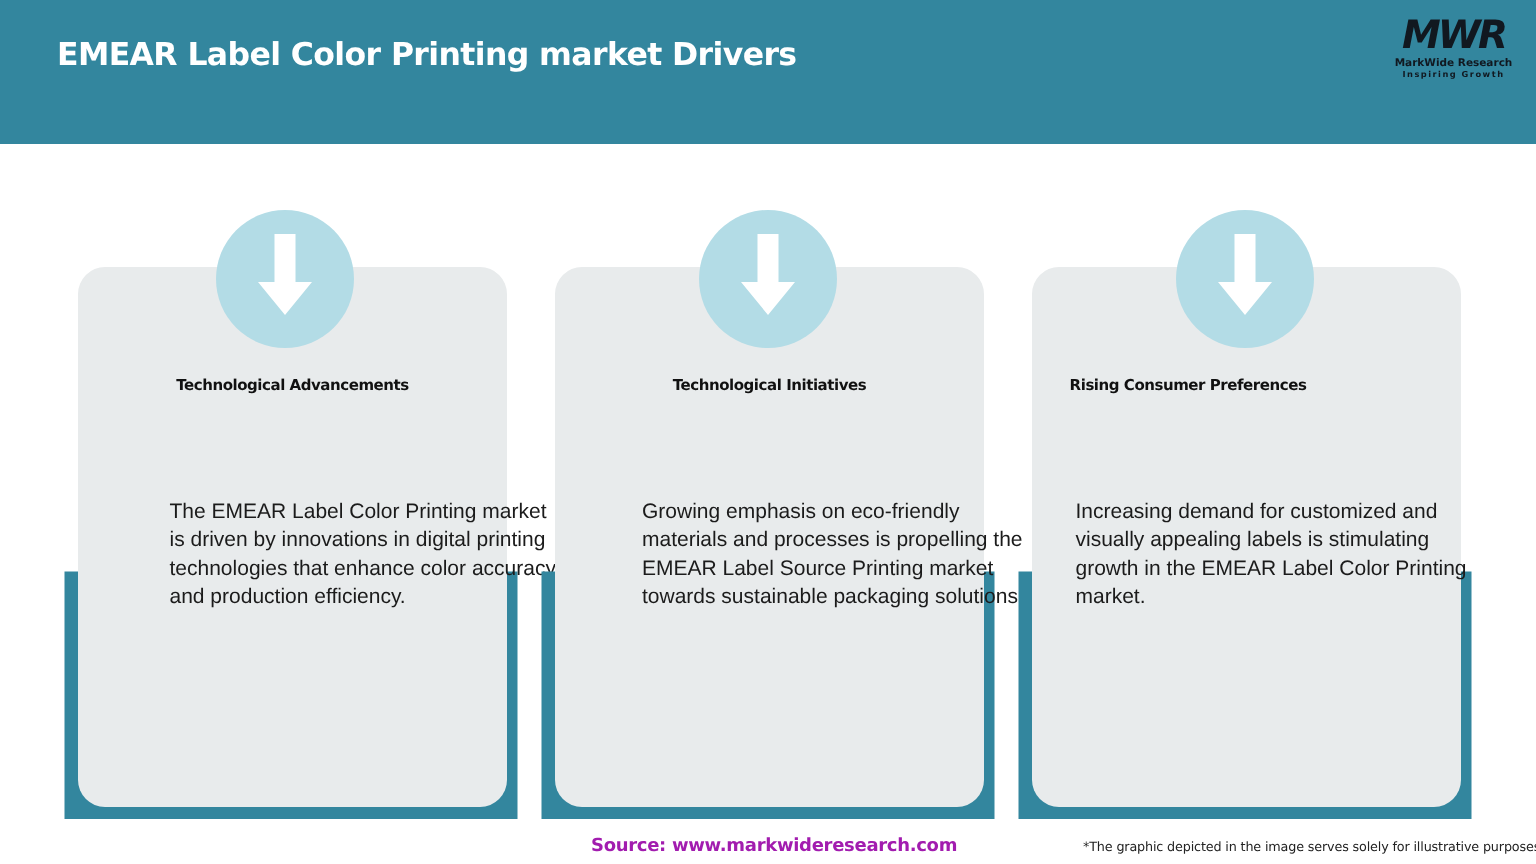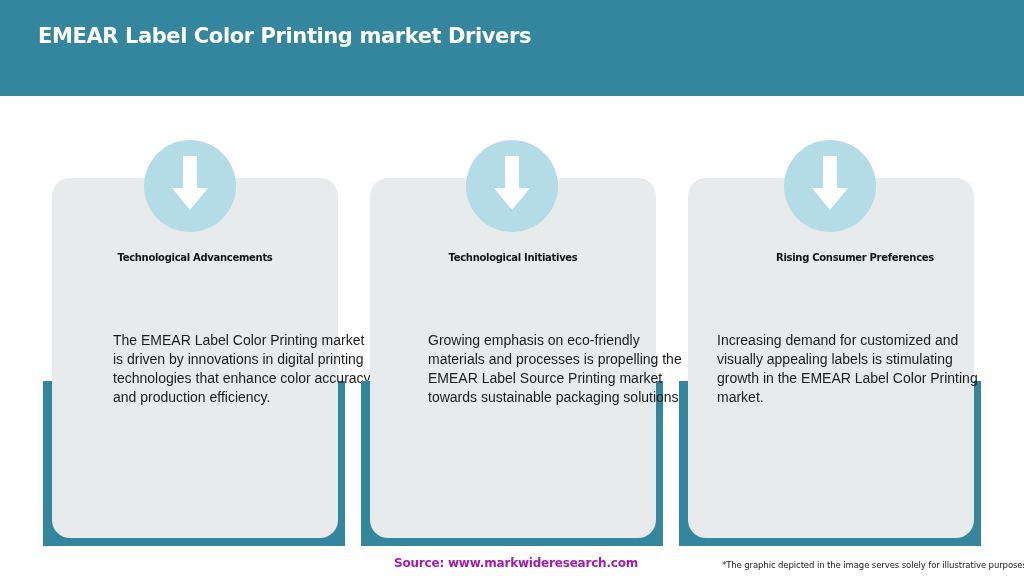--- a/index.html
+++ b/index.html
@@ -67,20 +67,25 @@
       position: absolute; left: 722px; top: 560px;
       font-family: "DejaVu Sans", sans-serif; font-size: 8.5px; color: #222222;
       letter-spacing: -0.1px; white-space: nowrap;
     }
   </style>
 </head>
 <body>
 
 <div class="header">
   <div class="header-title">EMEAR Label Color Printing market Drivers</div>
+  <div class="logo">
+    <div class="logo-mark">MWR</div>
+    <div class="logo-name">MarkWide Research</div>
+    <div class="logo-tag">Inspiring Growth</div>
+  </div>
 </div>
 
 <div class="backdrop" style="left:43px;"></div>
 <div class="card" style="left:52px;"></div>
 <div class="circle" style="left:144px;">
   <svg width="92" height="92" viewBox="0 0 92 92">
     <polygon points="39,16 53,16 53,48 64,48 46,70 28,48 39,48" fill="#ffffff"></polygon>
   </svg>
 </div>
 <div class="card-heading" style="left:52px;">Technological Advancements</div>
@@ -96,17 +101,17 @@
 <div class="card-heading" style="left:370px;">Technological Initiatives</div>
 <div class="card-body" style="left:380px;">Growing emphasis on eco-friendly materials and processes is propelling the EMEAR Label Source Printing market towards sustainable packaging solutions.</div>
 
 <div class="backdrop" style="left:679px;"></div>
 <div class="card" style="left:688px;"></div>
 <div class="circle" style="left:784px;">
   <svg width="92" height="92" viewBox="0 0 92 92">
     <polygon points="39,16 53,16 53,48 64,48 46,70 28,48 39,48" fill="#ffffff"></polygon>
   </svg>
 </div>
-<div class="card-heading" style="left:712px;text-align:center;">Rising Consumer Preferences</div>
+<div class="card-heading" style="left:649px;text-align:center;">Rising Consumer Preferences</div>
 <div class="card-body" style="left:669px;">Increasing demand for customized and visually appealing labels is stimulating growth in the EMEAR Label Color Printing market.</div>
 
 <div class="source">Source: www.markwideresearch.com</div>
 <div class="disclaimer">*The graphic depicted in the image serves solely for illustrative purposes</div>
 
 </body></html>

